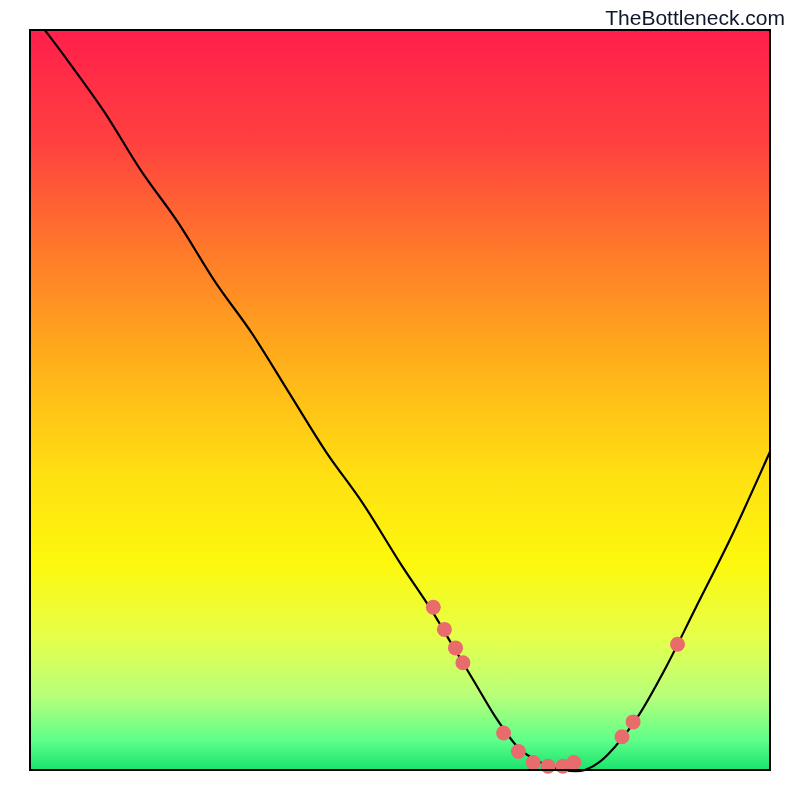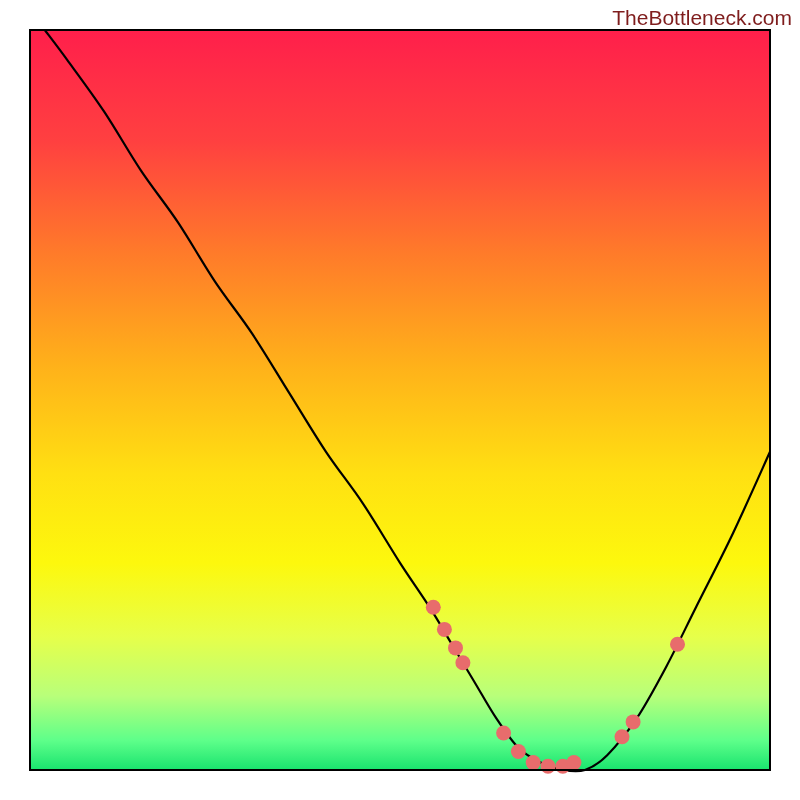--- a/index.html
+++ b/index.html
@@ -13,22 +13,22 @@
     .chart-container {
       position: absolute;
       top: 0;
       left: 0;
       width: 800px;
       height: 800px;
     }
     .watermark {
       position: absolute;
       top: 6px;
-      right: 8px;
-      color: #7f1d1d;
+      right: 15px;
+      color: #0f172a;
       font-size: 21px;
       font-weight: 500;
       font-family: Arial, sans-serif;
       z-index: 10;
     }
   </style>
 </head>
 <body>
 
 <div class="chart-container">

